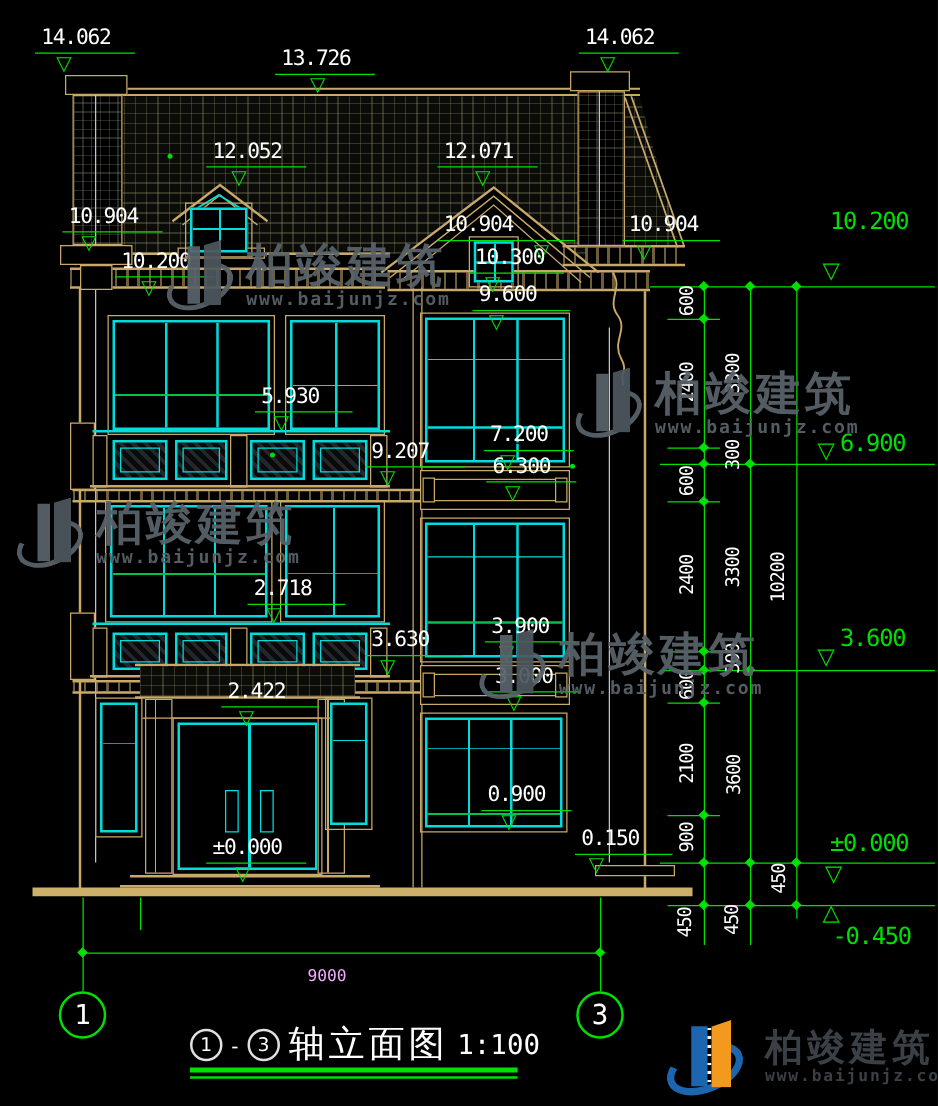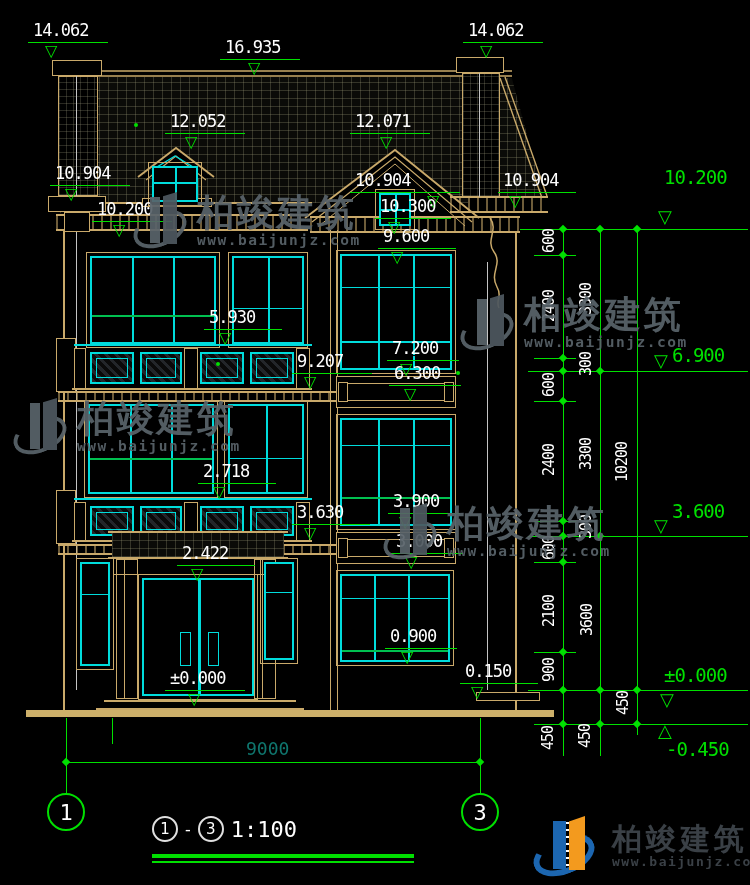--- a/index.html
+++ b/index.html
@@ -52,21 +52,21 @@
           font-family:"DejaVu Sans",sans-serif;line-height:1;}
   .mk.g .mt{color:#00e000;font-size:19px;}
   .tri{position:absolute;color:#00e000;font-size:18px;line-height:1;font-family:"DejaVu Sans",sans-serif;}
 
   
   .vd{position:absolute;width:70px;text-align:center;color:#fff;font-size:15px;letter-spacing:-1px;
       transform:rotate(-90deg);}
   .tk{position:absolute;width:6px;height:6px;margin:-3px 0 0 -3px;background:#00e000;transform:rotate(45deg);}
   .dot{position:absolute;width:4px;height:4px;border-radius:50%;background:#00e000;}
 
-  .dt{position:absolute;color:#0f766e;font-size:18px;letter-spacing:0;}
+  .dt{position:absolute;color:#f0abfc;font-size:13px;letter-spacing:0;margin-top:36px;}
   .axb{position:absolute;width:38px;height:38px;border:2px solid #00e000;border-radius:50%;
        color:#fff;font-size:22px;display:flex;align-items:center;justify-content:center;}
 
   
   .ttl{position:absolute;display:flex;align-items:center;gap:7px;color:#fff;
        font-family:"DejaVu Sans",sans-serif;}
   .tc{display:inline-flex;width:26px;height:26px;border:2px solid #e0e0e0;border-radius:50%;
       align-items:center;justify-content:center;font-size:15px;flex:0 0 auto;}
   .tname{font-size:29px;letter-spacing:3px;}
   .tscale{font-size:22px;font-family:"DejaVu Sans Mono",monospace;}
@@ -259,21 +259,21 @@
   </div>
   <div class="po" style="left:476px;top:692px;width:64px;height:9px;"></div>
 
   <div style="position:absolute;left:26px;top:710px;width:528px;height:7px;background:#cdb06a;"></div>
 
   <div class="dot" style="left:134px;top:123px;"></div>
   <div class="dot" style="left:216px;top:362px;"></div>
   <div class="dot" style="left:456px;top:371px;"></div>
 
   <div class="mk" style="left:33px;top:20px;"><span class="mt">14.062</span><i class="ml" style="left:-5px;top:22px;width:80px;"></i><b class="mv" style="left:12px;top:23px;">▽</b></div>
-  <div class="mk" style="left:225px;top:37px;"><span class="mt">16.935</span><i class="ml" style="left:-5px;top:22px;width:80px;"></i><b class="mv" style="left:23px;top:23px;">▽</b></div>
+  <div class="mk" style="left:225px;top:37px;"><span class="mt">13.726</span><i class="ml" style="left:-5px;top:22px;width:80px;"></i><b class="mv" style="left:23px;top:23px;">▽</b></div>
   <div class="mk" style="left:468px;top:20px;"><span class="mt">14.062</span><i class="ml" style="left:-5px;top:22px;width:80px;"></i><b class="mv" style="left:12px;top:23px;">▽</b></div>
   <div class="mk" style="left:170px;top:111px;"><span class="mt">12.052</span><i class="ml" style="left:-5px;top:22px;width:80px;"></i><b class="mv" style="left:15px;top:23px;">▽</b></div>
   <div class="mk" style="left:355px;top:111px;"><span class="mt">12.071</span><i class="ml" style="left:-5px;top:22px;width:80px;"></i><b class="mv" style="left:25px;top:23px;">▽</b></div>
   <div class="mk" style="left:55px;top:163px;"><span class="mt">10.904</span><i class="ml" style="left:-5px;top:22px;width:80px;"></i><b class="mv" style="left:10px;top:23px;">▽</b></div>
   <div class="mk" style="left:97px;top:199px;"><span class="mt">10.200</span><i class="ml" style="left:-5px;top:22px;width:80px;"></i><b class="mv" style="left:16px;top:23px;">▽</b></div>
   <div class="mk" style="left:355px;top:170px;"><span class="mt">10.904</span><i class="ml" style="left:-5px;top:22px;width:110px;"></i><b class="mv" style="left:72px;top:23px;">▽</b></div>
   <div class="mk" style="left:380px;top:196px;"><span class="mt">10.300</span><i class="ml" style="left:-5px;top:22px;width:76px;"></i><b class="mv" style="left:8px;top:23px;">▽</b></div>
   <div class="mk" style="left:383px;top:226px;"><span class="mt">9.600</span><i class="ml" style="left:-5px;top:22px;width:78px;"></i><b class="mv" style="left:8px;top:23px;">▽</b></div>
   <div class="mk" style="left:503px;top:170px;"><span class="mt">10.904</span><i class="ml" style="left:-5px;top:22px;width:78px;"></i><b class="mv" style="left:6px;top:23px;">▽</b></div>
   <div class="mk" style="left:209px;top:307px;"><span class="mt">5.930</span><i class="ml" style="left:-5px;top:22px;width:78px;"></i><b class="mv" style="left:10px;top:23px;">▽</b></div>
@@ -365,20 +365,21 @@
       <span>1</span>
     </div>
   <div class="axb" style="left:461px;top:793px;">
       <span>3</span>
     </div>
 
   <div class="ttl" style="left:152px;top:816px;">
     <span class="tc">1</span>
     <span>-</span>
     <span class="tc">3</span>
+    <span class="tname">轴立面图</span>
     <span class="tscale">1:100</span>
   </div>
   <div style="position:absolute;left:152px;top:854px;width:262px;height:4px;background:#00e000;"></div>
   <div style="position:absolute;left:152px;top:861px;width:262px;height:2px;background:#00e000;"></div>
 
   <div class="wm" style="left:135px;top:192px;">
     <span class="wmi">
         <i class="e"></i>
         <i class="b1"></i>
         <i class="b2"></i>

